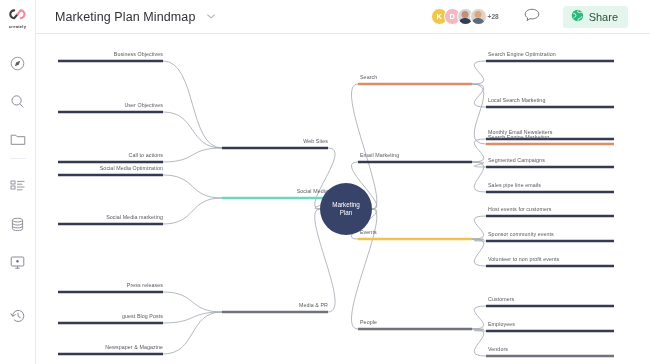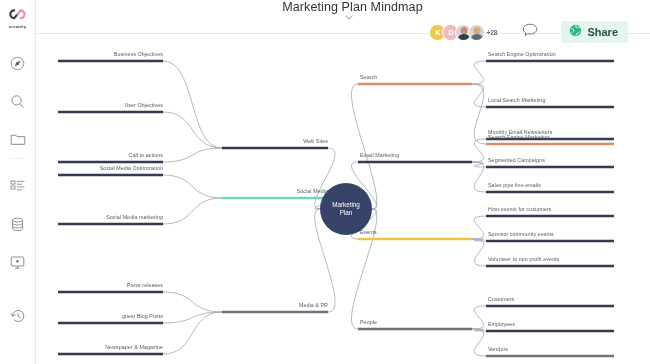--- a/index.html
+++ b/index.html
@@ -35,21 +35,21 @@
   .side-gap-a { height: 14px; }
   .side-gap-b { height: 8px; }
   .side-gap-c { height: 8px; }
   .side-gap-d { height: 12px; }
   .side-divider { width: 16px; height: 1px; background: #eceef1; margin: 4px 0; }
 
   
   .topbar {
     position: absolute; left: 36px; top: 0; width: 614px; height: 34px;
     background: #ffffff; border-bottom: 1px solid #e9eaee;
-    display: flex; align-items: center; z-index: 15; flex-direction: column;
+    display: flex; align-items: center; z-index: 15;
   }
   .doc-title {
     margin-left: 19px; font-size: 12.5px; color: #2f3136;
     letter-spacing: .1px; white-space: nowrap; cursor: text;
   }
   .title-caret {
     margin-left: 12px; color: #b2b5bc; font-size: 7px; cursor: pointer;
     line-height: 1;
   }
   .topbar-right {
@@ -82,21 +82,21 @@
   }
   .chat-btn {
     margin-left: 22px; width: 22px; height: 22px; cursor: pointer;
     display: flex; align-items: center; justify-content: center; color: #6b6e76;
   }
   .share-btn {
     margin-left: 20px; height: 22px; border-radius: 3px;
     background: #e3f5ec; display: flex; align-items: center;
     padding: 0 10px 0 8px; gap: 5px; cursor: pointer;
   }
-  .share-label { font-size: 11px; color: #2f4f3e; font-weight: bold; }
+  .share-label { font-size: 11px; color: #2f4f3e; font-weight: normal; }
 
   
   .canvas {
     position: absolute; left: 36px; top: 34px;
     width: 614px; height: 330px; overflow: hidden; background: #ffffff;
     background-image: radial-gradient(circle, #d3d6dd 0.6px, transparent 0.7px);
     background-size: 12px 12px; background-position: 4px 3px;
   }
   .canvas svg { position: absolute; left: 0; top: 0; }
   .nodelabel {

